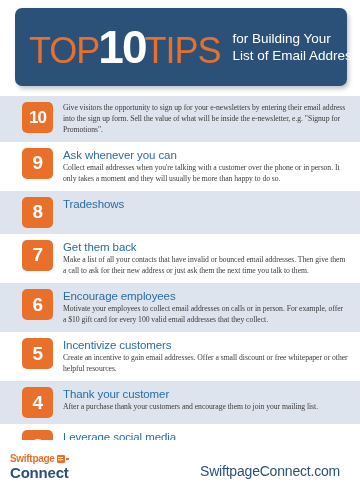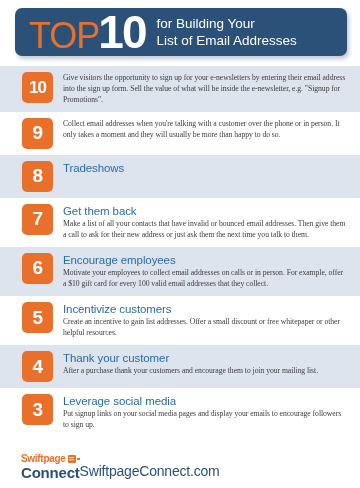--- a/index.html
+++ b/index.html
@@ -24,21 +24,21 @@
   }
 
   
   .header-wrap {
     padding: 8px 13px 10px 15px;
     box-sizing: border-box;
   }
   .header-card {
     background: #2b5179;
     border-radius: 7px;
-    height: 48px;
+    height: 78px;
     display: flex;
     align-items: center;
     padding: 0 10px 0 14px;
     box-sizing: border-box;
     box-shadow: 2px 3px 4px rgba(120,130,145,0.45);
   }
   .header-title {
     display: flex;
     align-items: baseline;
     letter-spacing: -0.5px;
@@ -126,21 +126,22 @@
   
   .footer {
     position: absolute;
     left: 0;
     right: 0;
     bottom: 0;
     height: 48px;
     background: #ffffff;
     display: flex;
     align-items: flex-end;
-    padding: 0 20px 8px 21px;
+    justify-content: space-between;
+    padding: 0 20px 8px 10px;
     box-sizing: border-box;
   }
   .logo {
     line-height: 1.0;
   }
   .logo-line1 {
     display: flex;
     align-items: center;
   }
   .logo-word {
@@ -193,40 +194,42 @@
 </head>
 <body>
 
 <div class="page">
 
   <div class="header-wrap">
     <div class="header-card">
       <div class="header-title">
         <span class="ht-top">TOP</span>
         <span class="ht-num">10</span>
+        <span class="ht-tips">TIPS</span>
       </div>
       <div class="header-sub">
         <span>for Building Your</span>
         <span>List of Email Addresses</span>
       </div>
     </div>
   </div>
 
   <div class="tips">
 
     <div class="tip-row alt">
       <div class="num-box wide">10</div>
       <div class="tip-body">
         <div class="tip-desc">Give visitors the opportunity to sign up for your e-newsletters by entering their email address into the sign up form. Sell the value of what will be inside the e-newsletter, e.g. "Signup for Promotions".</div>
       </div>
     </div>
 
     <div class="tip-row plain">
       <div class="num-box">9</div>
       <div class="tip-body">
+        <div class="tip-title">Ask whenever you can</div>
         <div class="tip-desc">Collect email addresses when you're talking with a customer over the phone or in person. It only takes a moment and they will usually be more than happy to do so.</div>
       </div>
     </div>
 
     <div class="tip-row alt">
       <div class="num-box">8</div>
       <div class="tip-body">
         <div class="tip-title">Tradeshows</div>
       </div>
     </div>
@@ -244,21 +247,21 @@
       <div class="tip-body">
         <div class="tip-title">Encourage employees</div>
         <div class="tip-desc">Motivate your employees to collect email addresses on calls or in person.  For example, offer a $10 gift card for every 100 valid email addresses that they collect.</div>
       </div>
     </div>
 
     <div class="tip-row plain">
       <div class="num-box">5</div>
       <div class="tip-body">
         <div class="tip-title">Incentivize customers</div>
-        <div class="tip-desc">Create an incentive to gain list addresses. Offer a small discount or free whitepaper or other helpful resources.</div>
+        <div class="tip-desc">Create an incentive to gain email addresses. Offer a small discount or free whitepaper or other helpful resources.</div>
       </div>
     </div>
 
     <div class="tip-row alt">
       <div class="num-box">4</div>
       <div class="tip-body">
         <div class="tip-title">Thank your customer</div>
         <div class="tip-desc">After a purchase thank your customers and encourage them to join your mailing list.</div>
       </div>
     </div>

